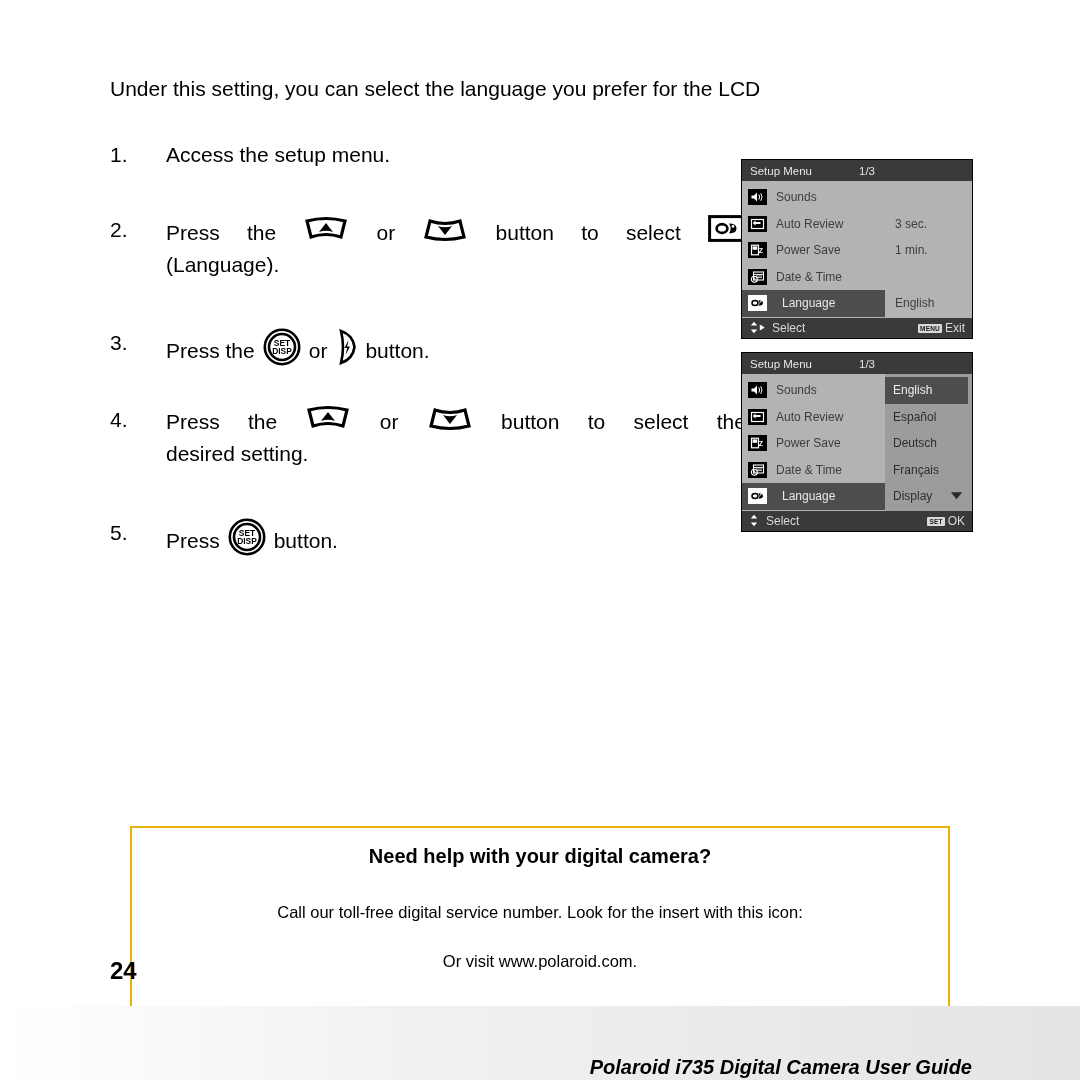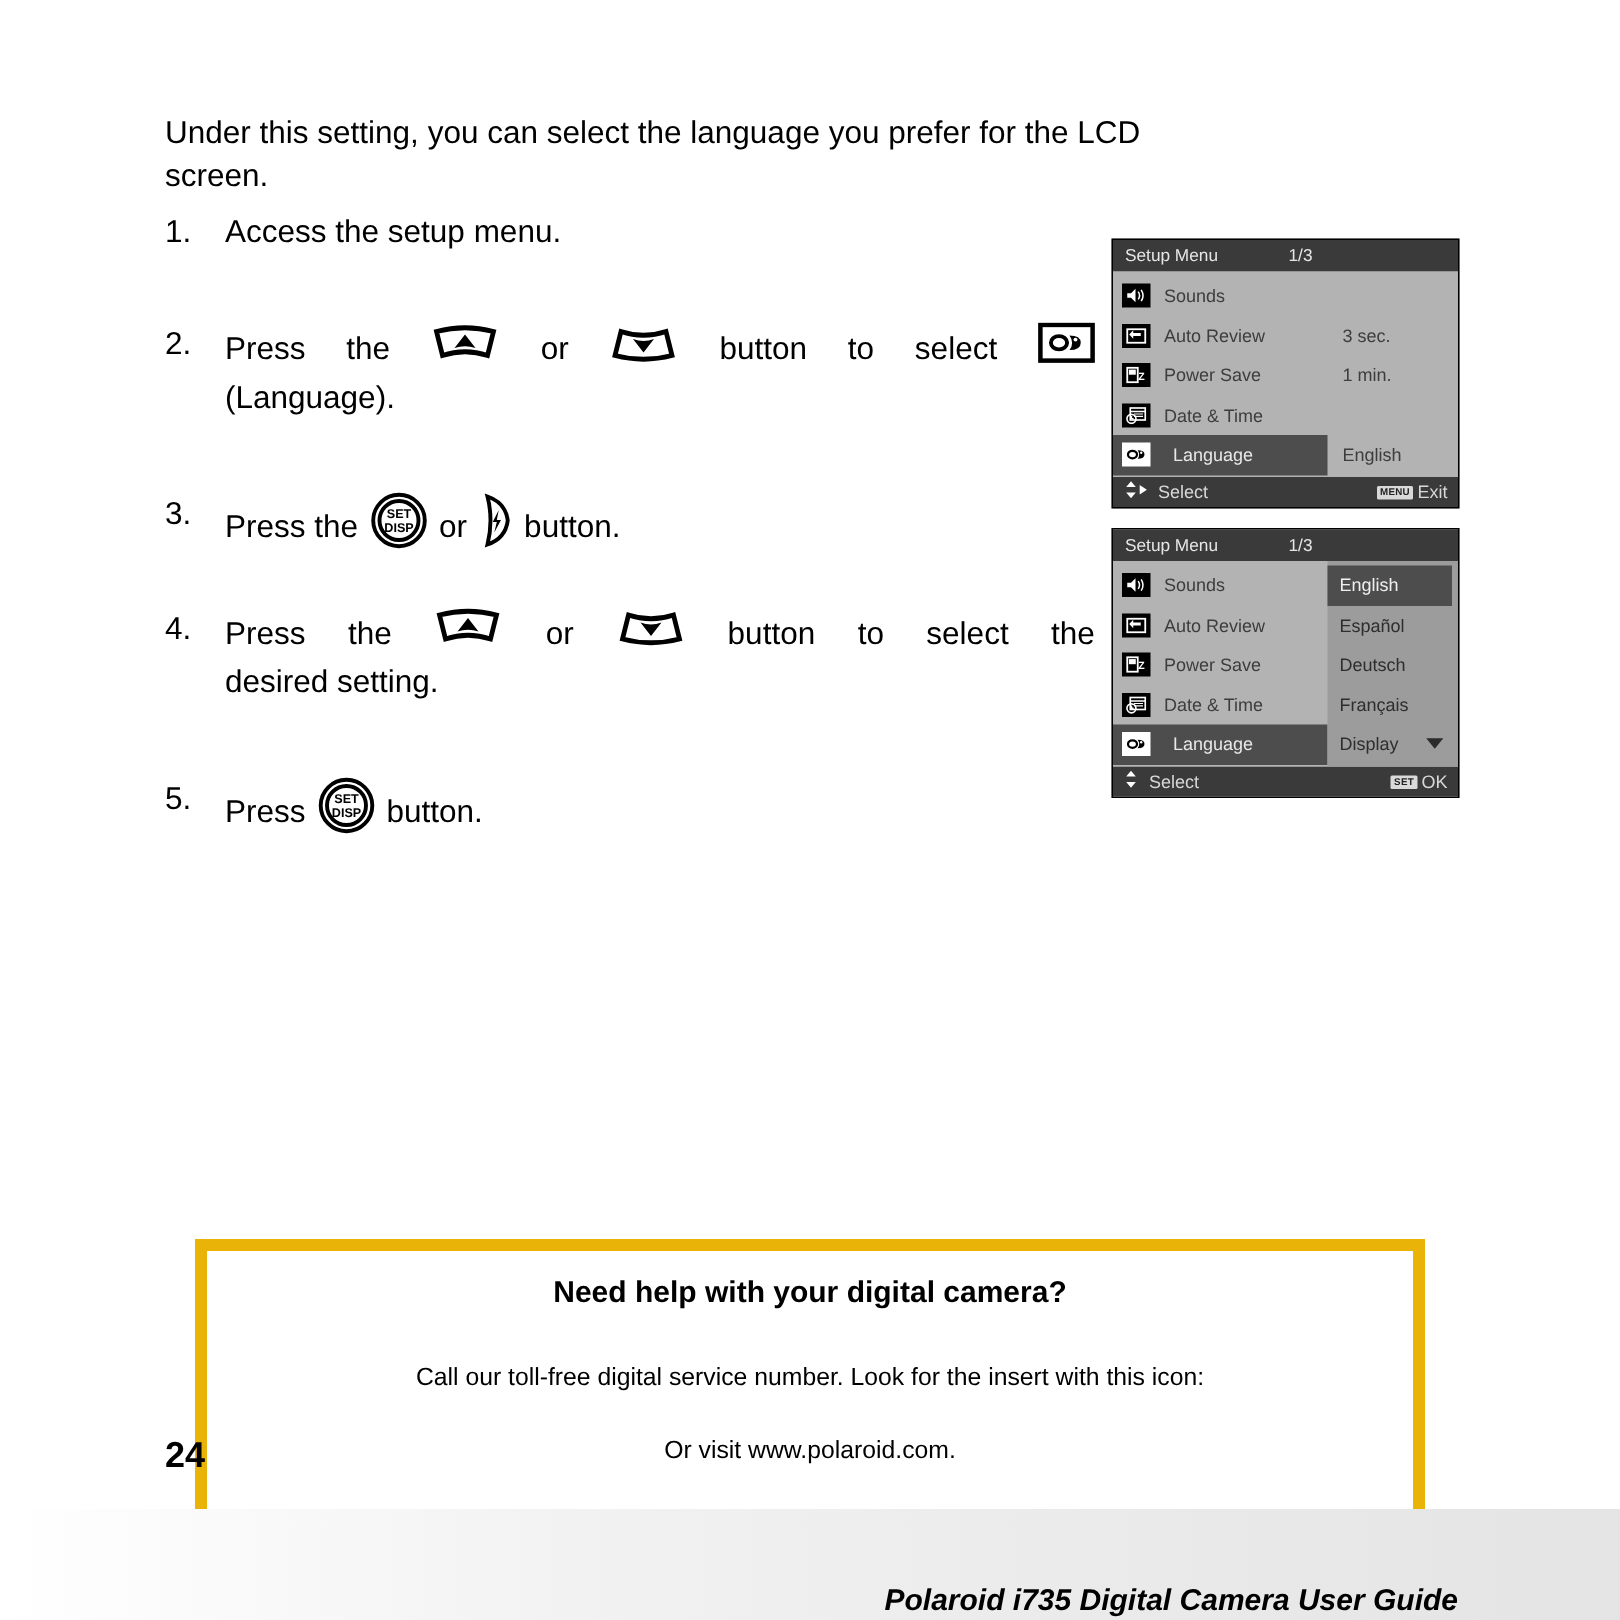--- a/index.html
+++ b/index.html
@@ -56,21 +56,21 @@
     line-height: 30px;
   }
   .step .num {
     position: absolute;
     left: 0;
     top: 0;
     width: 38px;
     text-align: left;
   }
   .step .body {
-    margin-left: 40px;
+    margin-left: 56px;
     display: block;
   }
   .step .line {
     display: flex;
     align-items: center;
     white-space: nowrap;
   }
   .step .sp { display: inline-block; }
 
   #step1 { left: 110px; top: 140px; width: 560px; }
@@ -222,21 +222,21 @@
   }
   .micon.light { background: #ffffff; }
 
   
   .helpbox {
     position: absolute;
     left: 130px;
     top: 826px;
     width: 820px;
     height: 200px;
-    border: 8px solid #eab308;
+    border: 2px solid #eab308;
     background: #fff;
   }
   .help-title {
     text-align: center;
     font-size: 20px;
     font-weight: bold;
     margin-top: 17px;
   }
   .help-line1 {
     text-align: center;
@@ -286,21 +286,20 @@
   }
 </style>
 </head>
 <body>
 
 <div class="page">
 
 
   <div class="intro">
     <div>Under this setting, you can select the language you prefer for the LCD</div>
-    <div class="l2">screen.</div>
   </div>
 
   <div class="step" id="step1">
     <span class="num">1.</span>
     <span class="body">
       <span class="line">
           <span>Access the setup menu.</span>
         </span>
     </span>
   </div>

